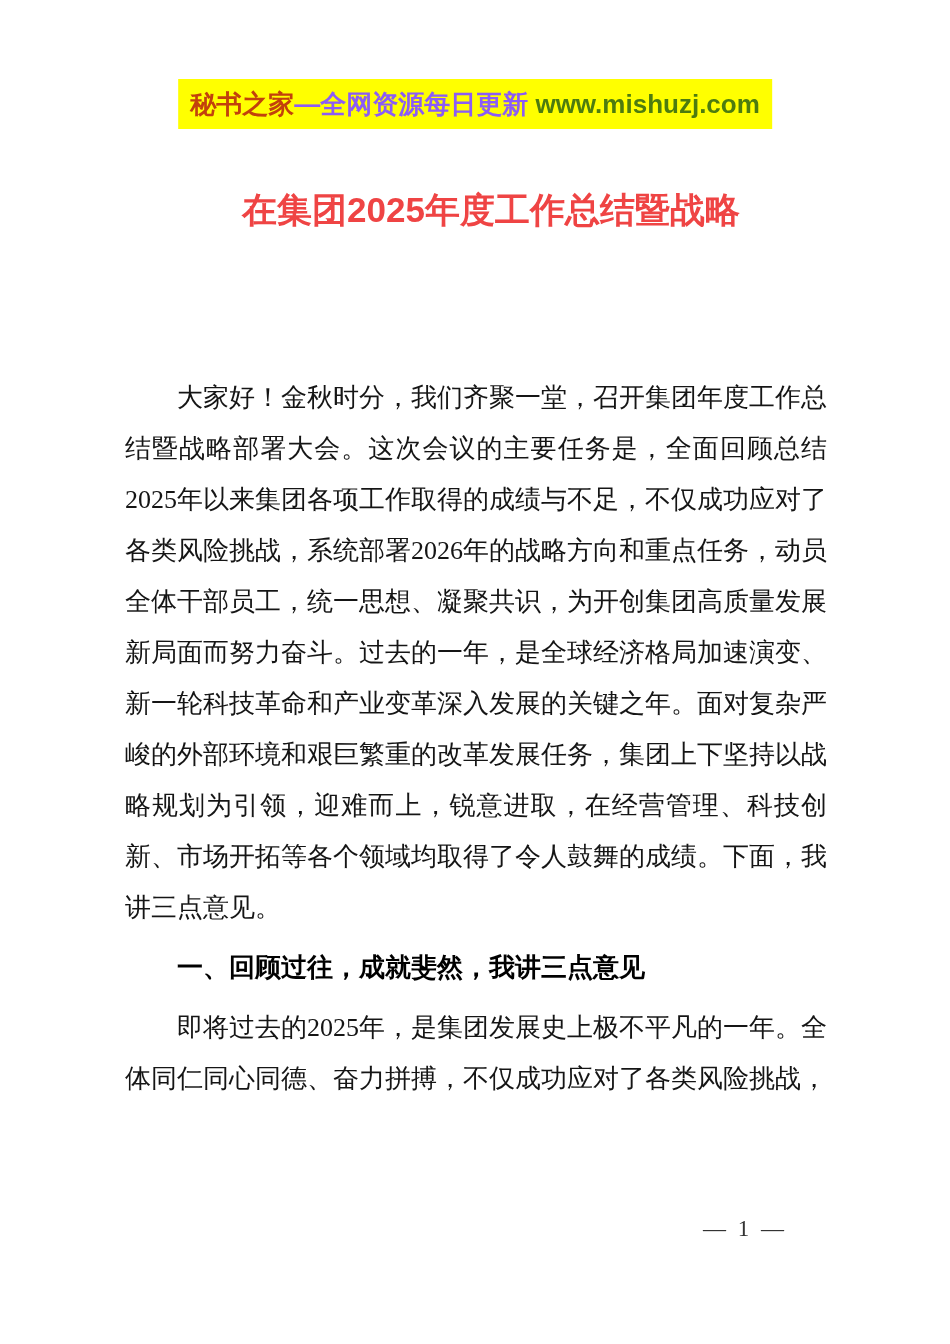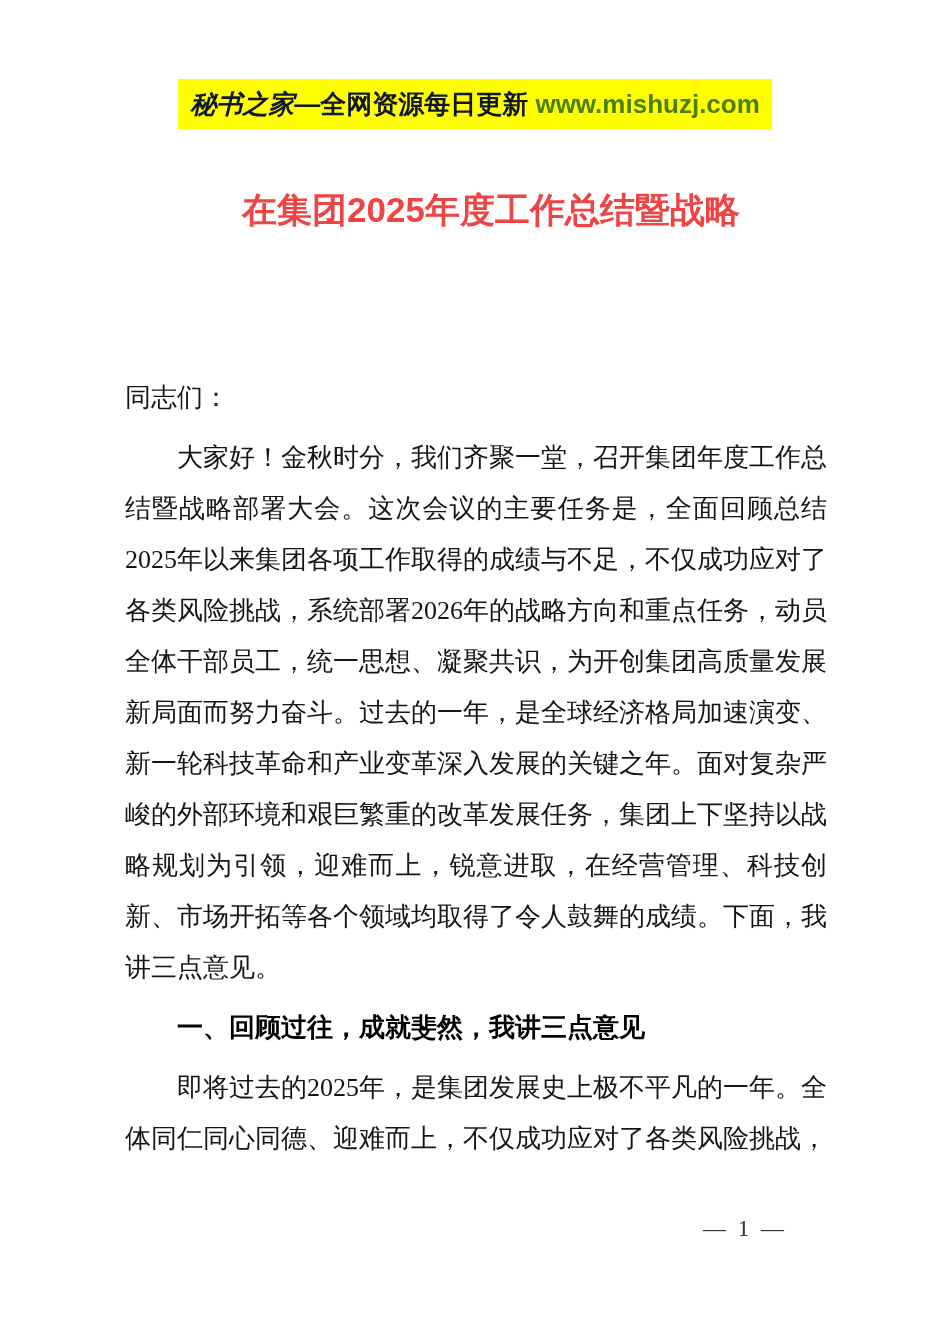--- a/index.html
+++ b/index.html
@@ -20,22 +20,22 @@
       left: 50%;
       transform: translateX(-50%);
       background: #ffff00;
       white-space: nowrap;
       font-family: "Liberation Sans", sans-serif;
       font-size: 26px;
       font-weight: 700;
       line-height: 30px;
       padding: 10px 12px;
     }
-    .banner .site-name { color: #0f172a; font-style: italic; }
-    .banner .tagline { color: #0f172a; }
+    .banner .site-name { color: #c2410c; }
+    .banner .tagline { color: #8b5cf6; }
     .banner .site-url { color: #4d7c0f; cursor: pointer; text-decoration: none; }
     .doc-title {
       position: absolute;
       top: 178px;
       left: 0;
       width: 100%;
       text-align: center;
       font-family: "Liberation Sans", sans-serif;
       font-size: 35px;
       font-weight: 700;
@@ -80,21 +80,20 @@
 
   <div class="banner">
     <span class="site-name">秘书之家</span><span class="tagline">—全网资源每日更新 </span><span class="site-url">www.mishuzj.com</span>
   </div>
 
   <h1 class="doc-title">
     <span class="title-line">在集团2025年度工作总结暨战略</span>
   </h1>
 
   <div class="body-text">
-    <p class="salutation">同志们：</p>
     <p class="para">大家好！金秋时分，我们齐聚一堂，召开集团年度工作总结暨战略部署大会。这次会议的主要任务是，全面回顾总结2025年以来集团各项工作取得的成绩与不足，不仅成功应对了各类风险挑战，系统部署2026年的战略方向和重点任务，动员全体干部员工，统一思想、凝聚共识，为开创集团高质量发展新局面而努力奋斗。过去的一年，是全球经济格局加速演变、新一轮科技革命和产业变革深入发展的关键之年。面对复杂严峻的外部环境和艰巨繁重的改革发展任务，集团上下坚持以战略规划为引领，迎难而上，锐意进取，在经营管理、科技创新、市场开拓等各个领域均取得了令人鼓舞的成绩。下面，我讲三点意见。</p>
     <p class="heading">一、回顾过往，成就斐然，我讲三点意见</p>
-    <p class="para">即将过去的2025年，是集团发展史上极不平凡的一年。全体同仁同心同德、迎难而上，不仅成功应对了各类风险挑战，</p>
+    <p class="para">即将过去的2025年，是集团发展史上极不平凡的一年。全体同仁同心同德、奋力拼搏，不仅成功应对了各类风险挑战，</p>
   </div>
 
   <div class="page-footer">— 1 —</div>
 
 </div>
 
 </body></html>

